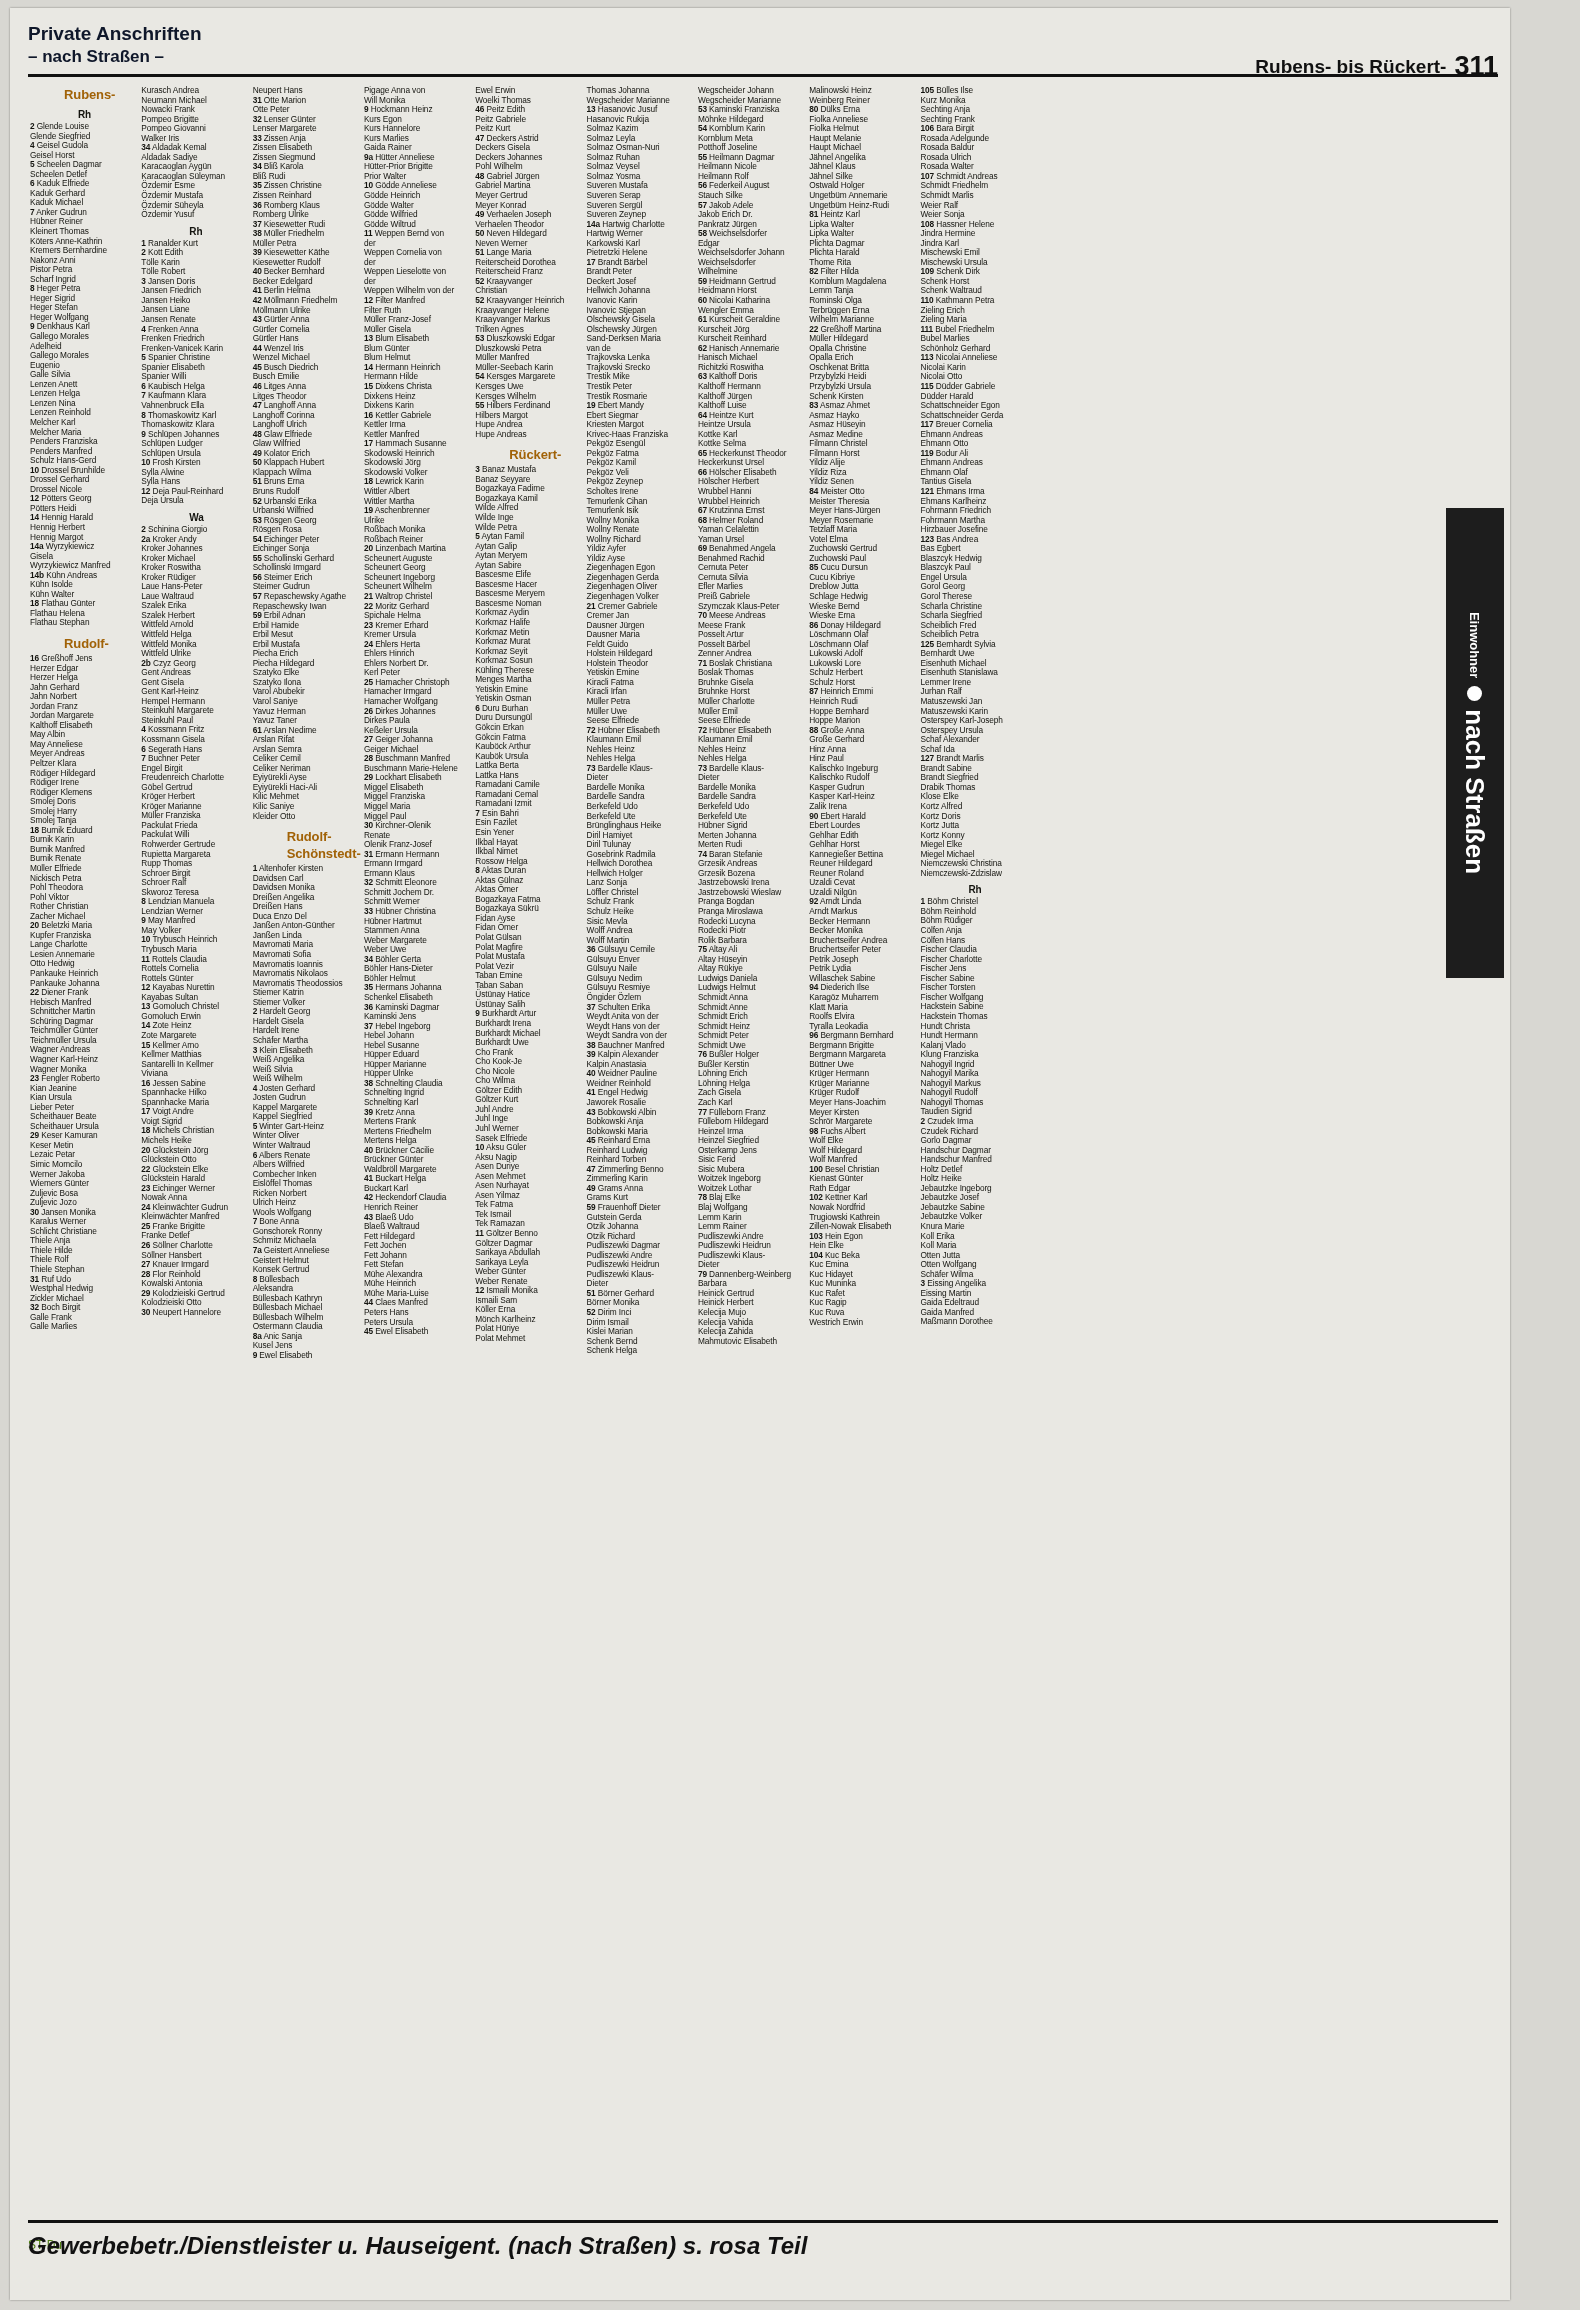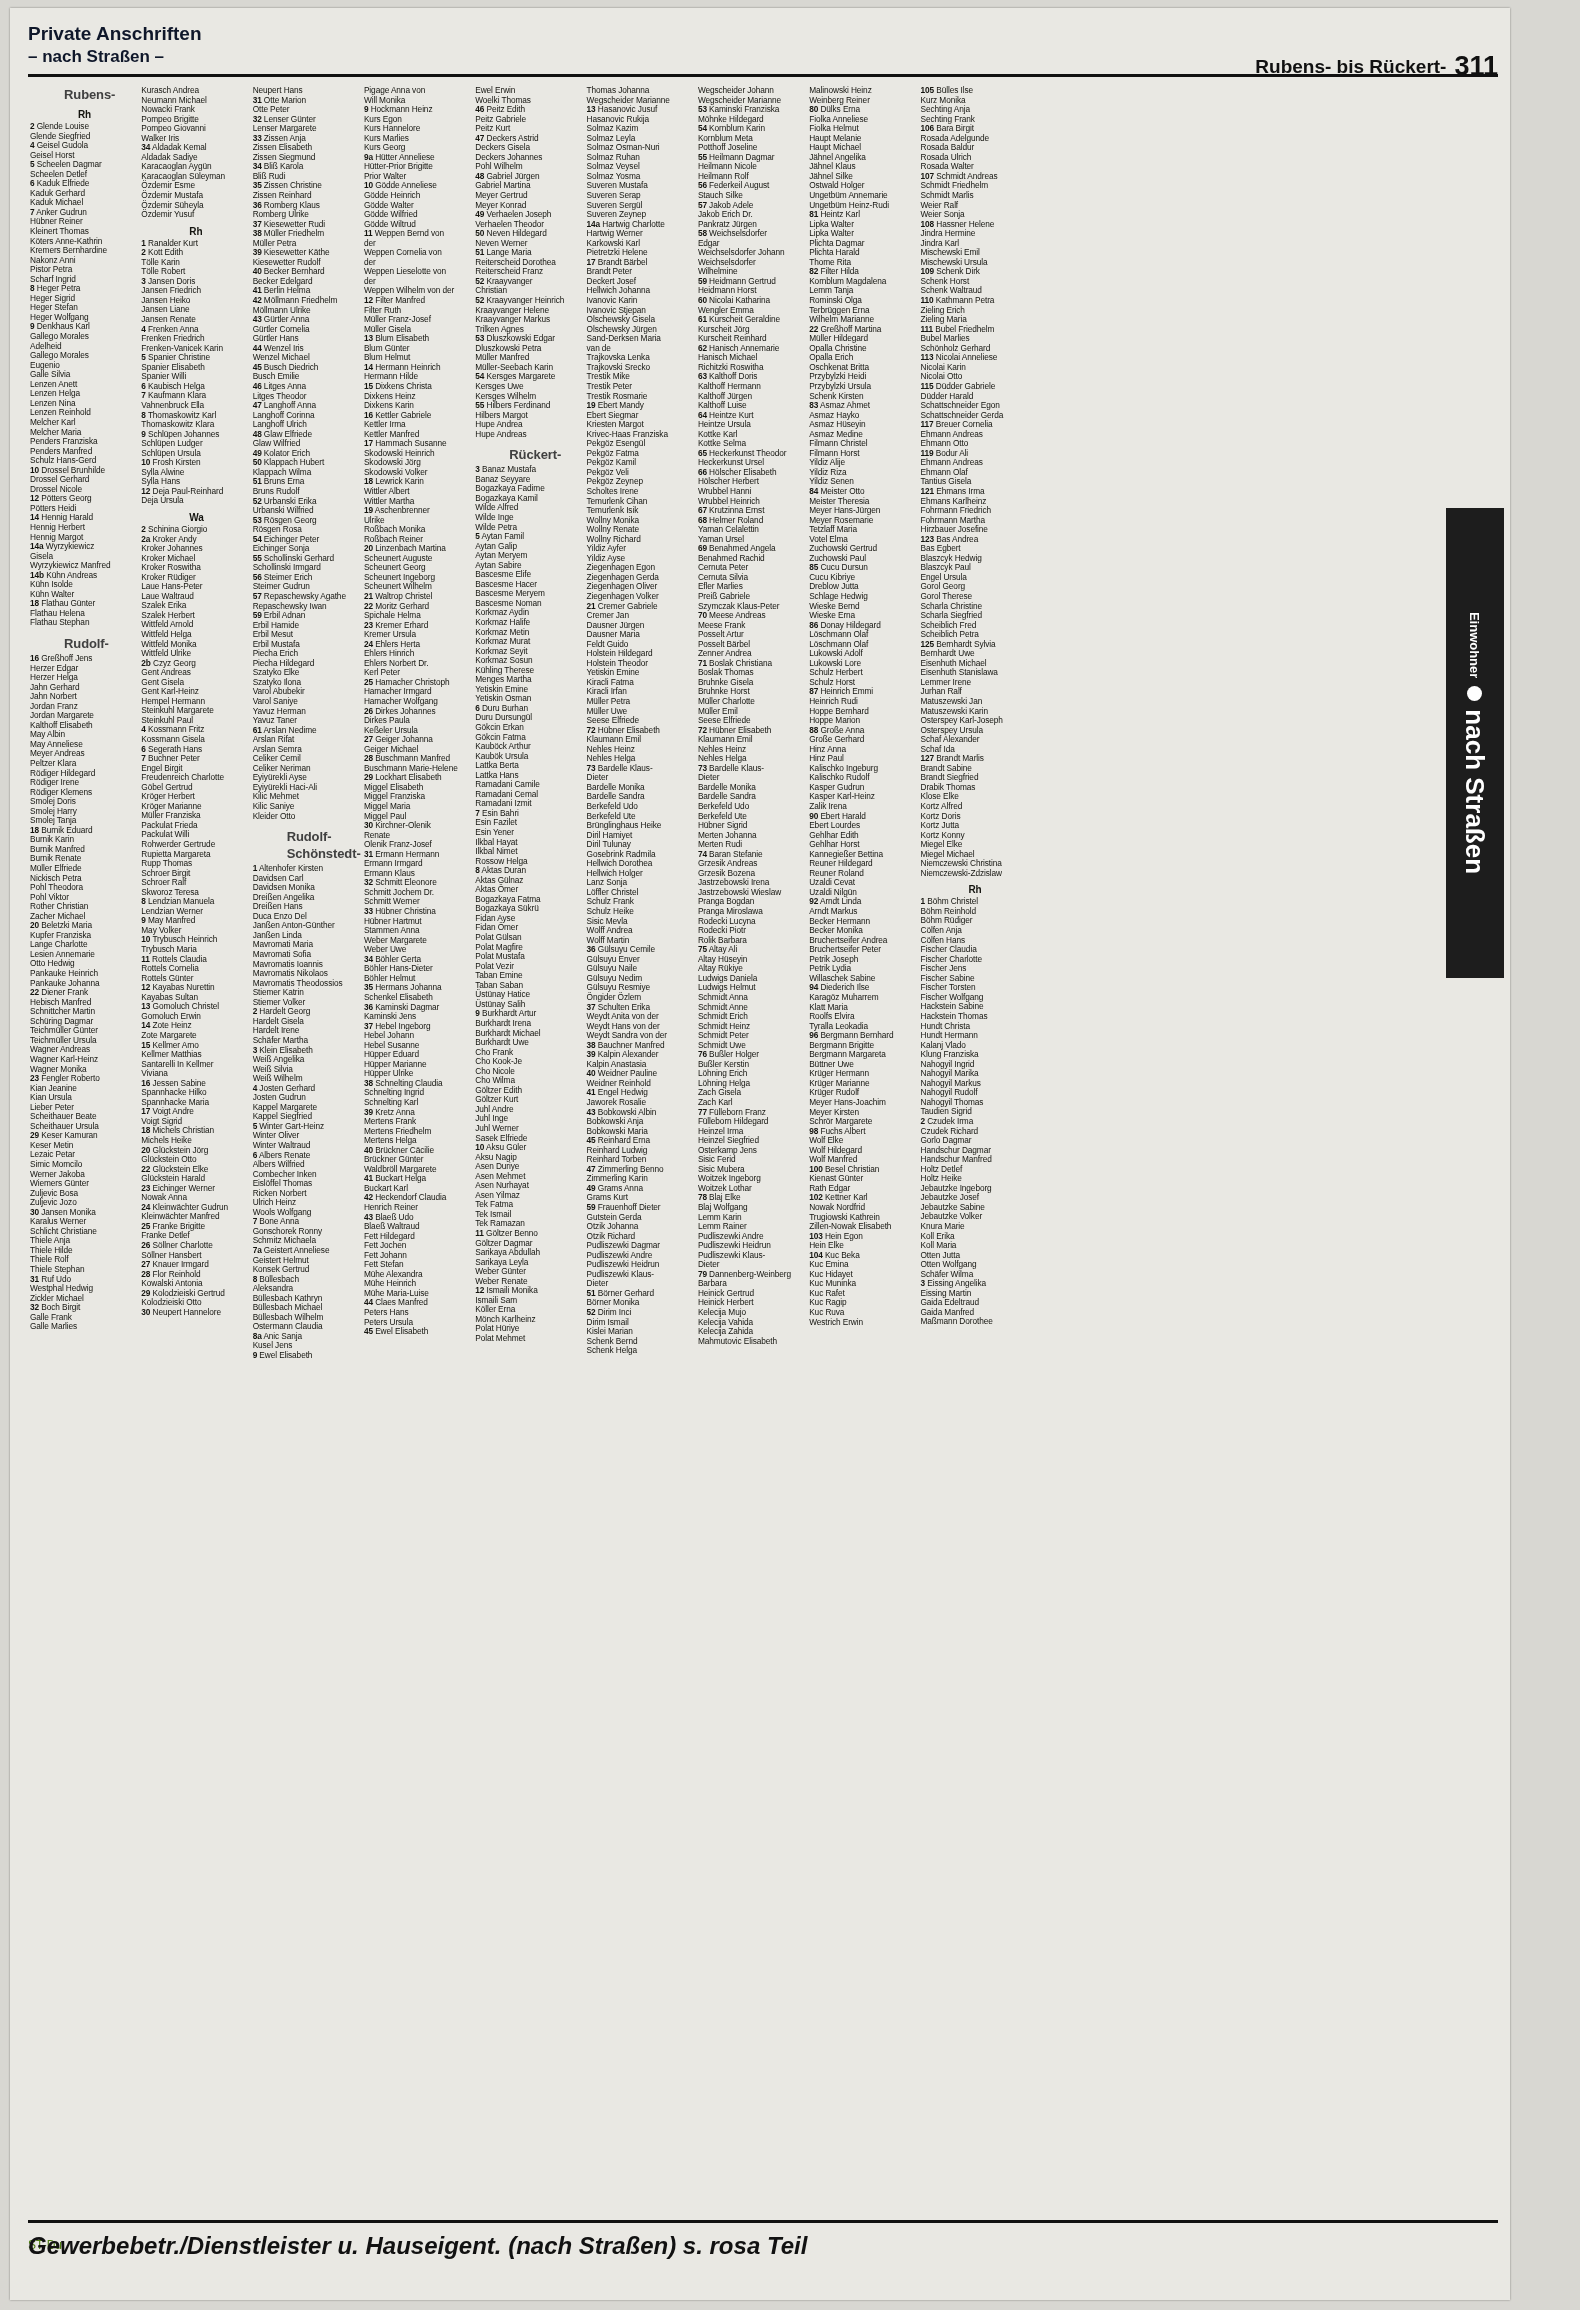--- a/index.html
+++ b/index.html
@@ -86,21 +86,21 @@
   }
   .col:last-child { margin-right: 0; }
   .col .e { white-space: normal; }
   .col .e b { font-weight: bold; }
   .sect {
     font-weight: bold;
     font-size: 13px;
     line-height: 17px;
     margin-top: 7px;
     margin-bottom: 2px;
-    color: #404040;
+    color: #a16207;
     padding-left: 34px;
   }
   .sect.first { margin-top: 0; }
   .sub {
     font-weight: bold;
     font-size: 10px;
     line-height: 13px;
     margin-top: 5px;
     margin-bottom: 1px;
     padding-left: 48px;
@@ -579,21 +579,21 @@
           <div class="e">Kusel Jens</div>
           <div class="e"><b>9</b> Ewel Elisabeth</div>
         </div>
         <div class="col">
           <div class="e">Pigage Anna von</div>
           <div class="e">Will Monika</div>
           <div class="e"><b>9</b> Hockmann Heinz</div>
           <div class="e">Kurs Egon</div>
           <div class="e">Kurs Hannelore</div>
           <div class="e">Kurs Marlies</div>
-          <div class="e">Kurs Georg</div>
+          <div class="e">Gaida Rainer</div>
           <div class="e"><b>9a</b> Hütter Anneliese</div>
           <div class="e">Hütter-Prior Brigitte</div>
           <div class="e">Prior Walter</div>
           <div class="e"><b>10</b> Gödde Anneliese</div>
           <div class="e">Gödde Heinrich</div>
           <div class="e">Gödde Walter</div>
           <div class="e">Gödde Wilfried</div>
           <div class="e">Gödde Wiltrud</div>
           <div class="e"><b>11</b> Weppen Bernd von</div>
           <div class="e">der</div>

